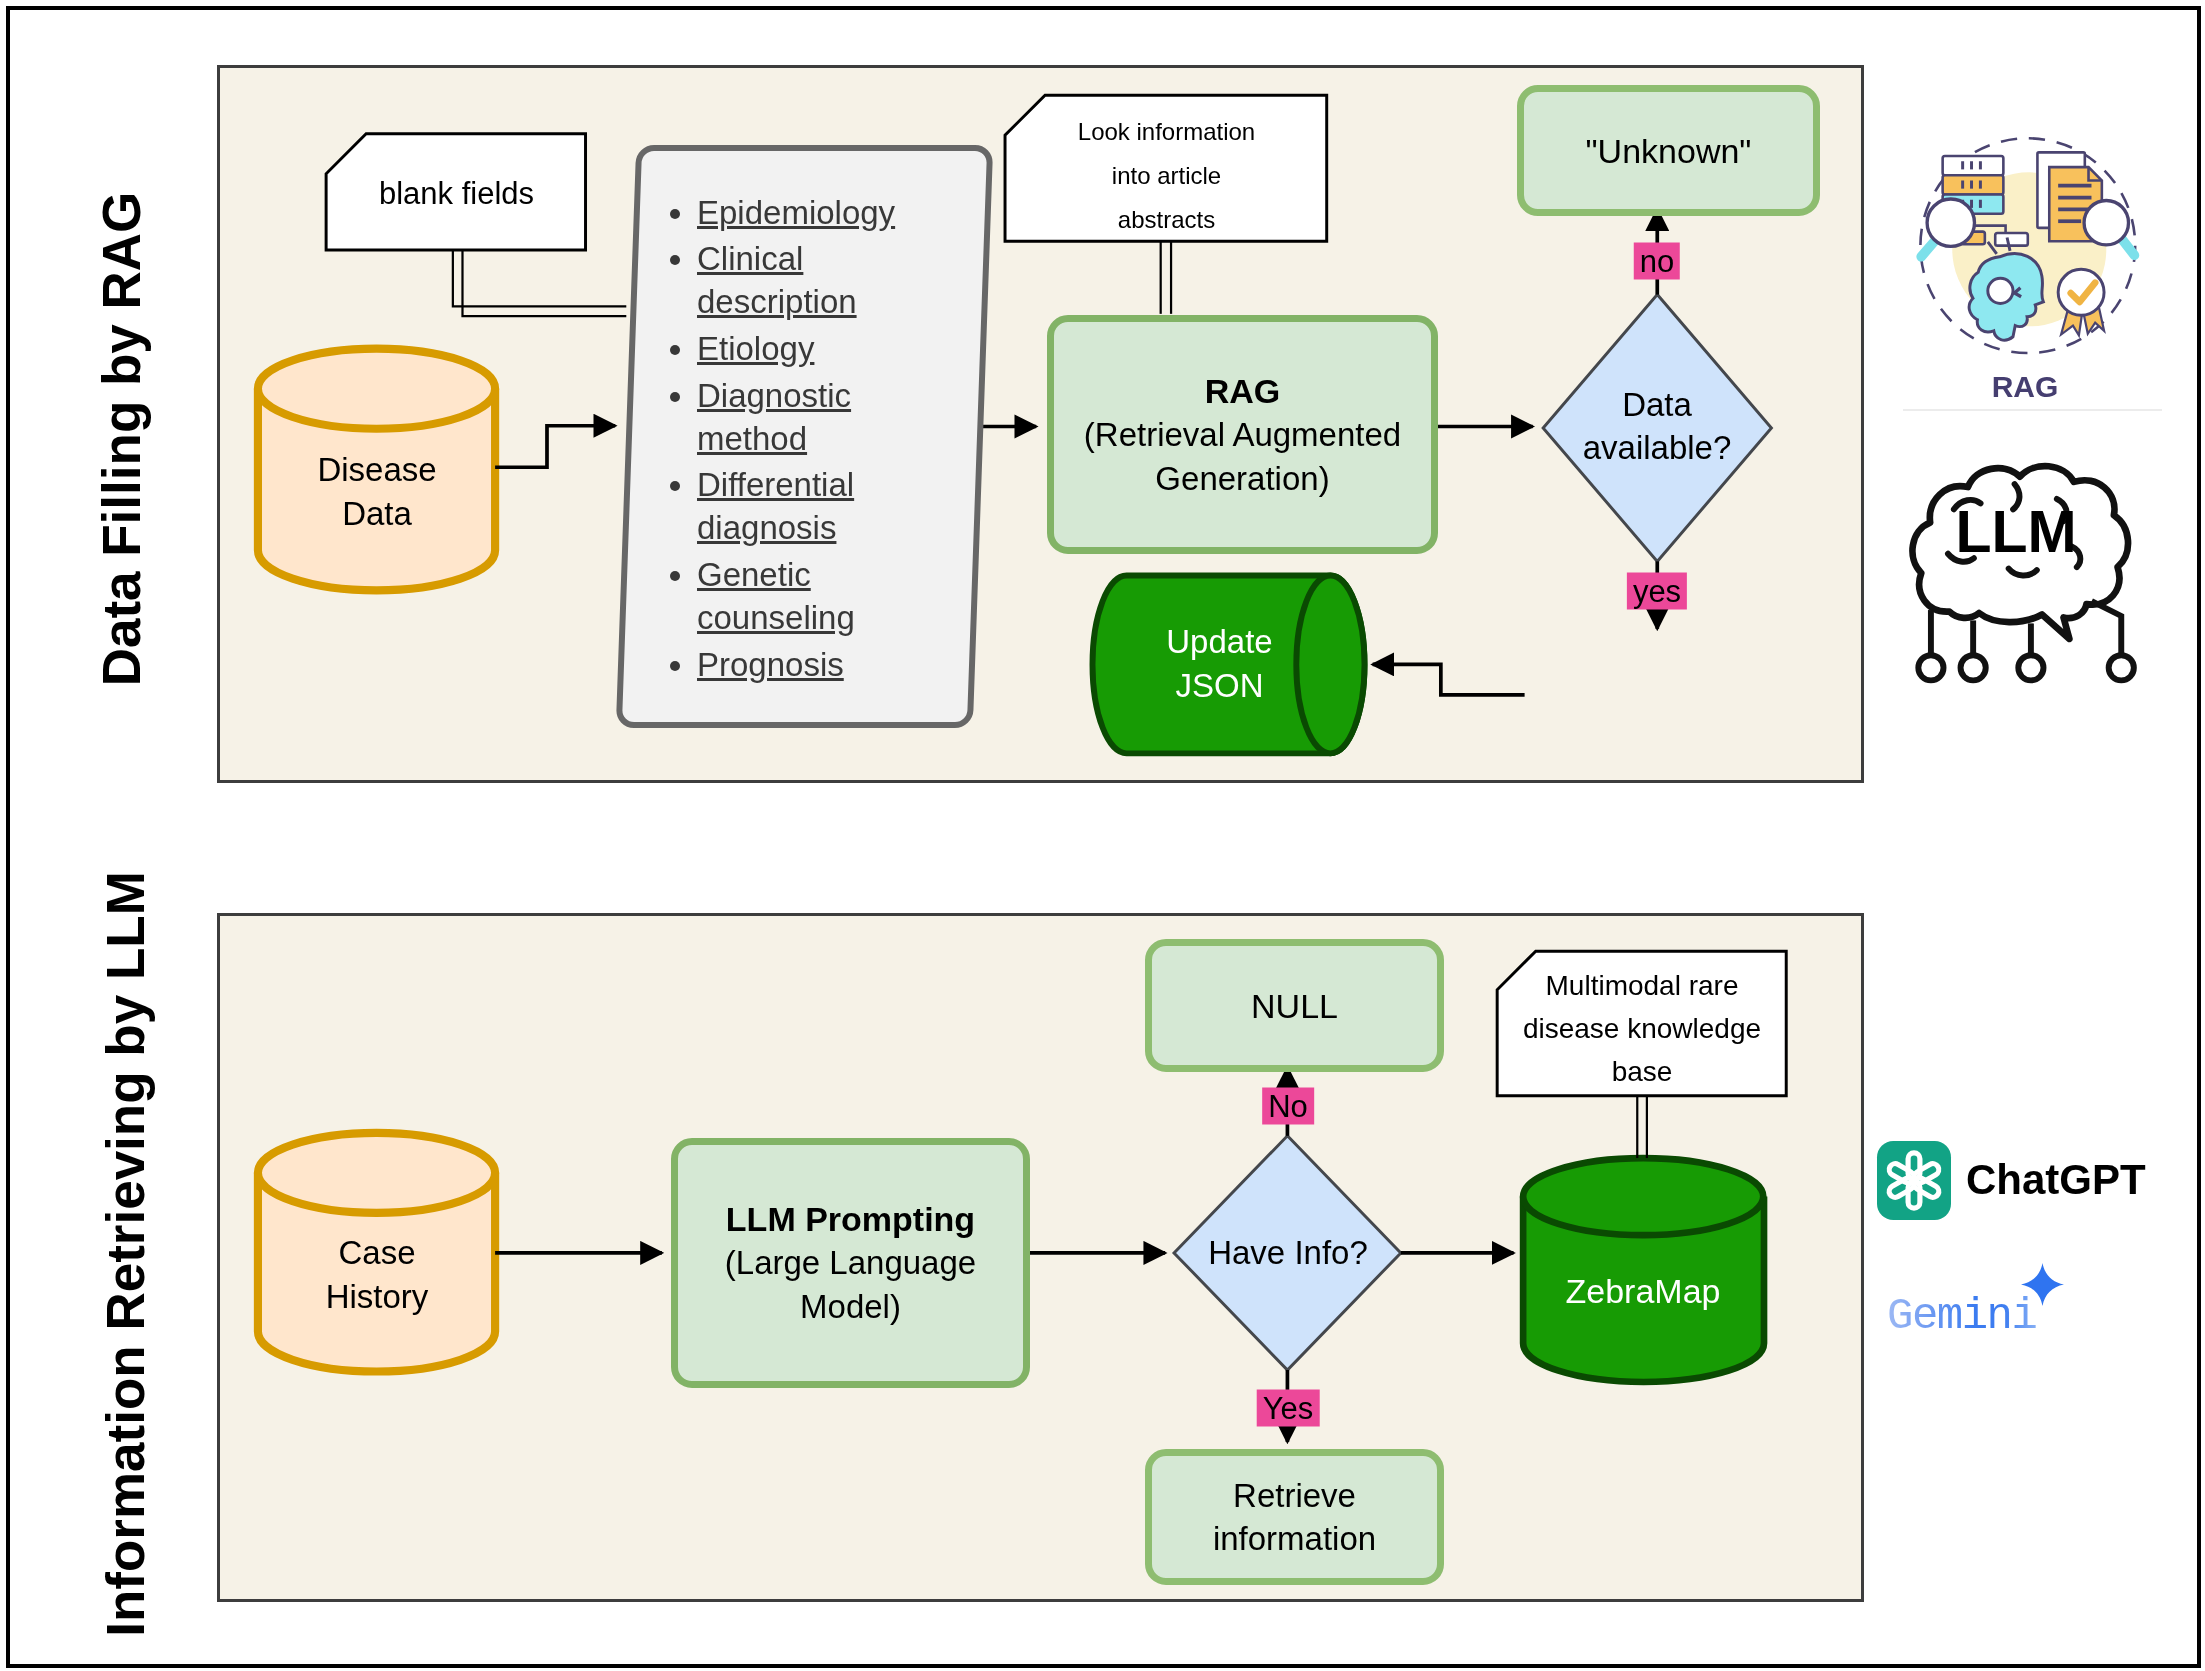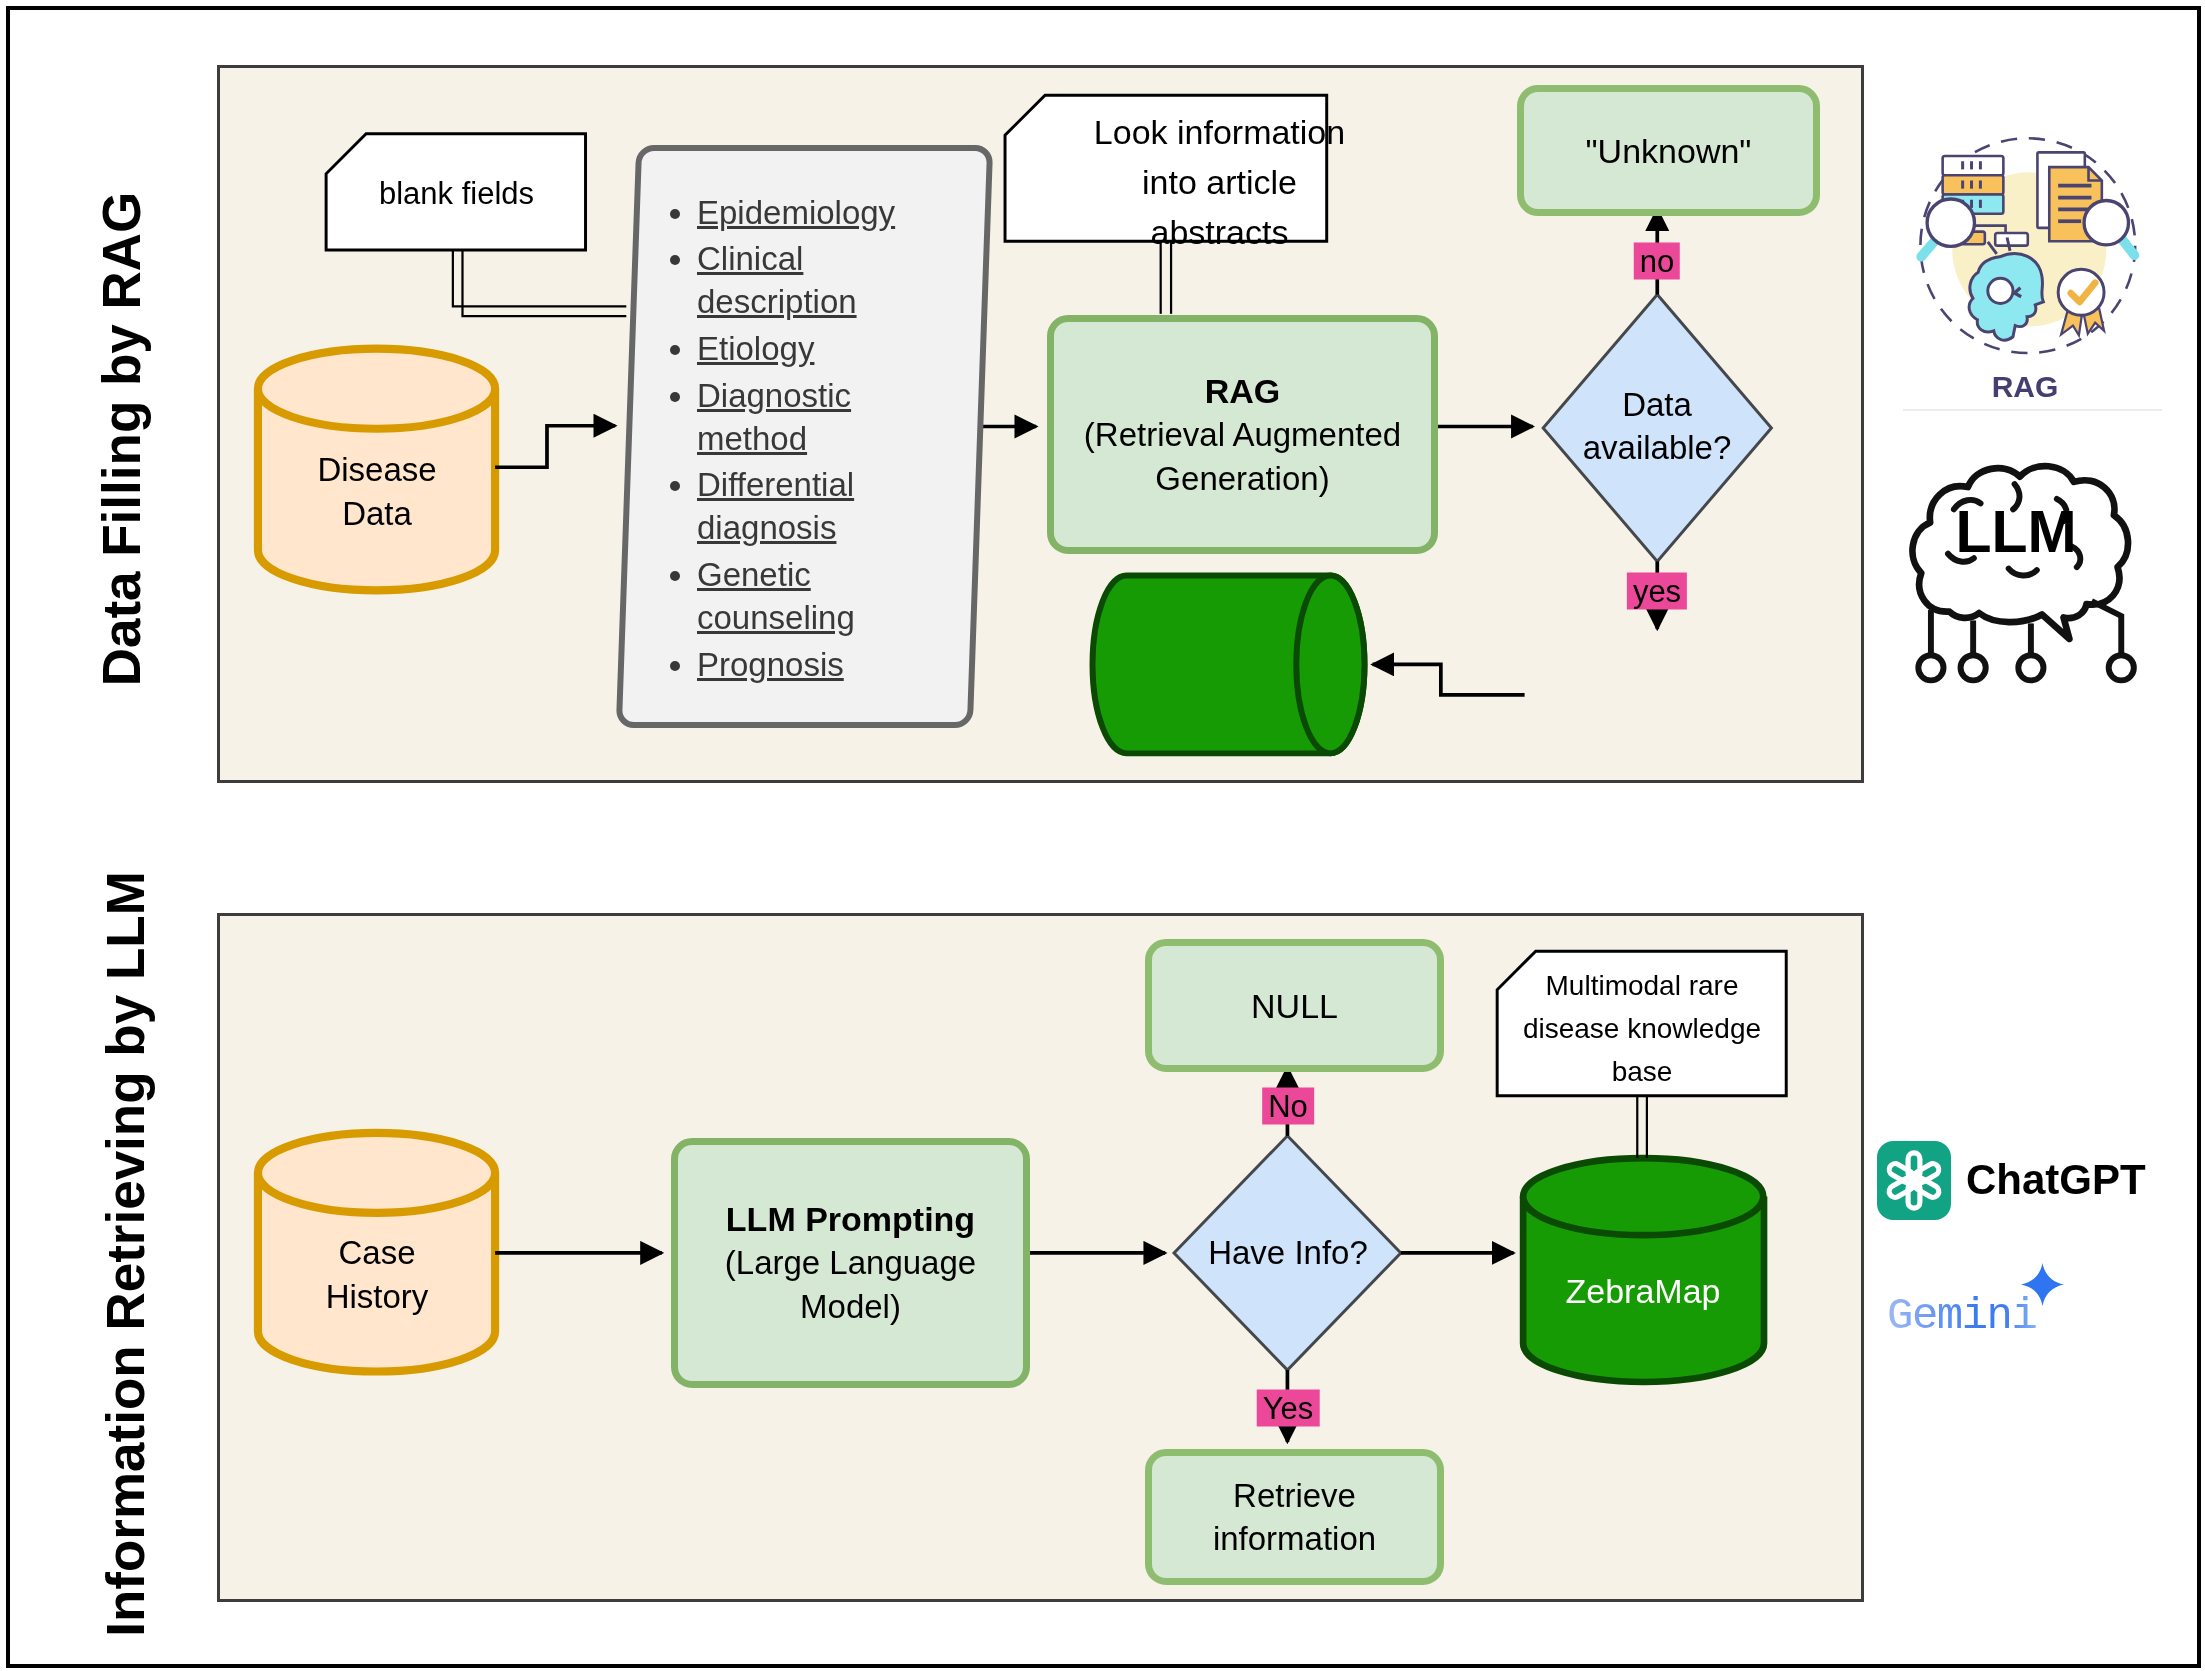--- a/index.html
+++ b/index.html
@@ -127,21 +127,21 @@
   <ul class="abs" id="fields-list">
     <li>Epidemiology</li>
     <li>Clinical description</li>
     <li>Etiology</li>
     <li>Diagnostic method</li>
     <li>Differential diagnosis</li>
     <li>Genetic counseling</li>
     <li>Prognosis</li>
   </ul>
 
-  <div class="abs note-text" style="left:1066px;top:110px;width:307px;font-size:34px;line-height:44px;gap:6px;">
+  <div class="abs note-text" style="left:1013px;top:110px;width:307px;font-size:24px;line-height:44px;">
     <div>Look information</div>
     <div>into article</div>
     <div>abstracts</div>
   </div>
 
   <div class="abs gbox" style="left:1047px;top:315px;width:377px;height:225px;">
     <div class="bold">RAG</div>
     <div>(Retrieval Augmented</div>
     <div>Generation)</div>
   </div>
@@ -149,20 +149,24 @@
   <div class="abs ctext" style="left:1546px;top:383px;width:222px;line-height:43px;">
     <div>Data</div>
     <div>available?</div>
   </div>
   <div class="abs chip" style="left:1657px;top:261px;">no</div>
   <div class="abs chip" style="left:1657px;top:591px;">yes</div>
 
   <div class="abs gbox light" style="left:1517px;top:85px;width:289px;height:117px;font-size:34px;">"Unknown"</div>
 
 
+  <div class="abs ctext white" style="left:1112px;top:620px;width:215px;">
+    <div>Update</div>
+    <div>JSON</div>
+  </div>
 
   <div class="abs ctext" style="left:273px;top:1231px;width:208px;">
     <div>Case</div>
     <div>History</div>
   </div>
 
   <div class="abs gbox" style="left:671px;top:1138px;width:345px;height:236px;">
     <div class="bold">LLM Prompting</div>
     <div>(Large Language</div>
     <div>Model)</div>

